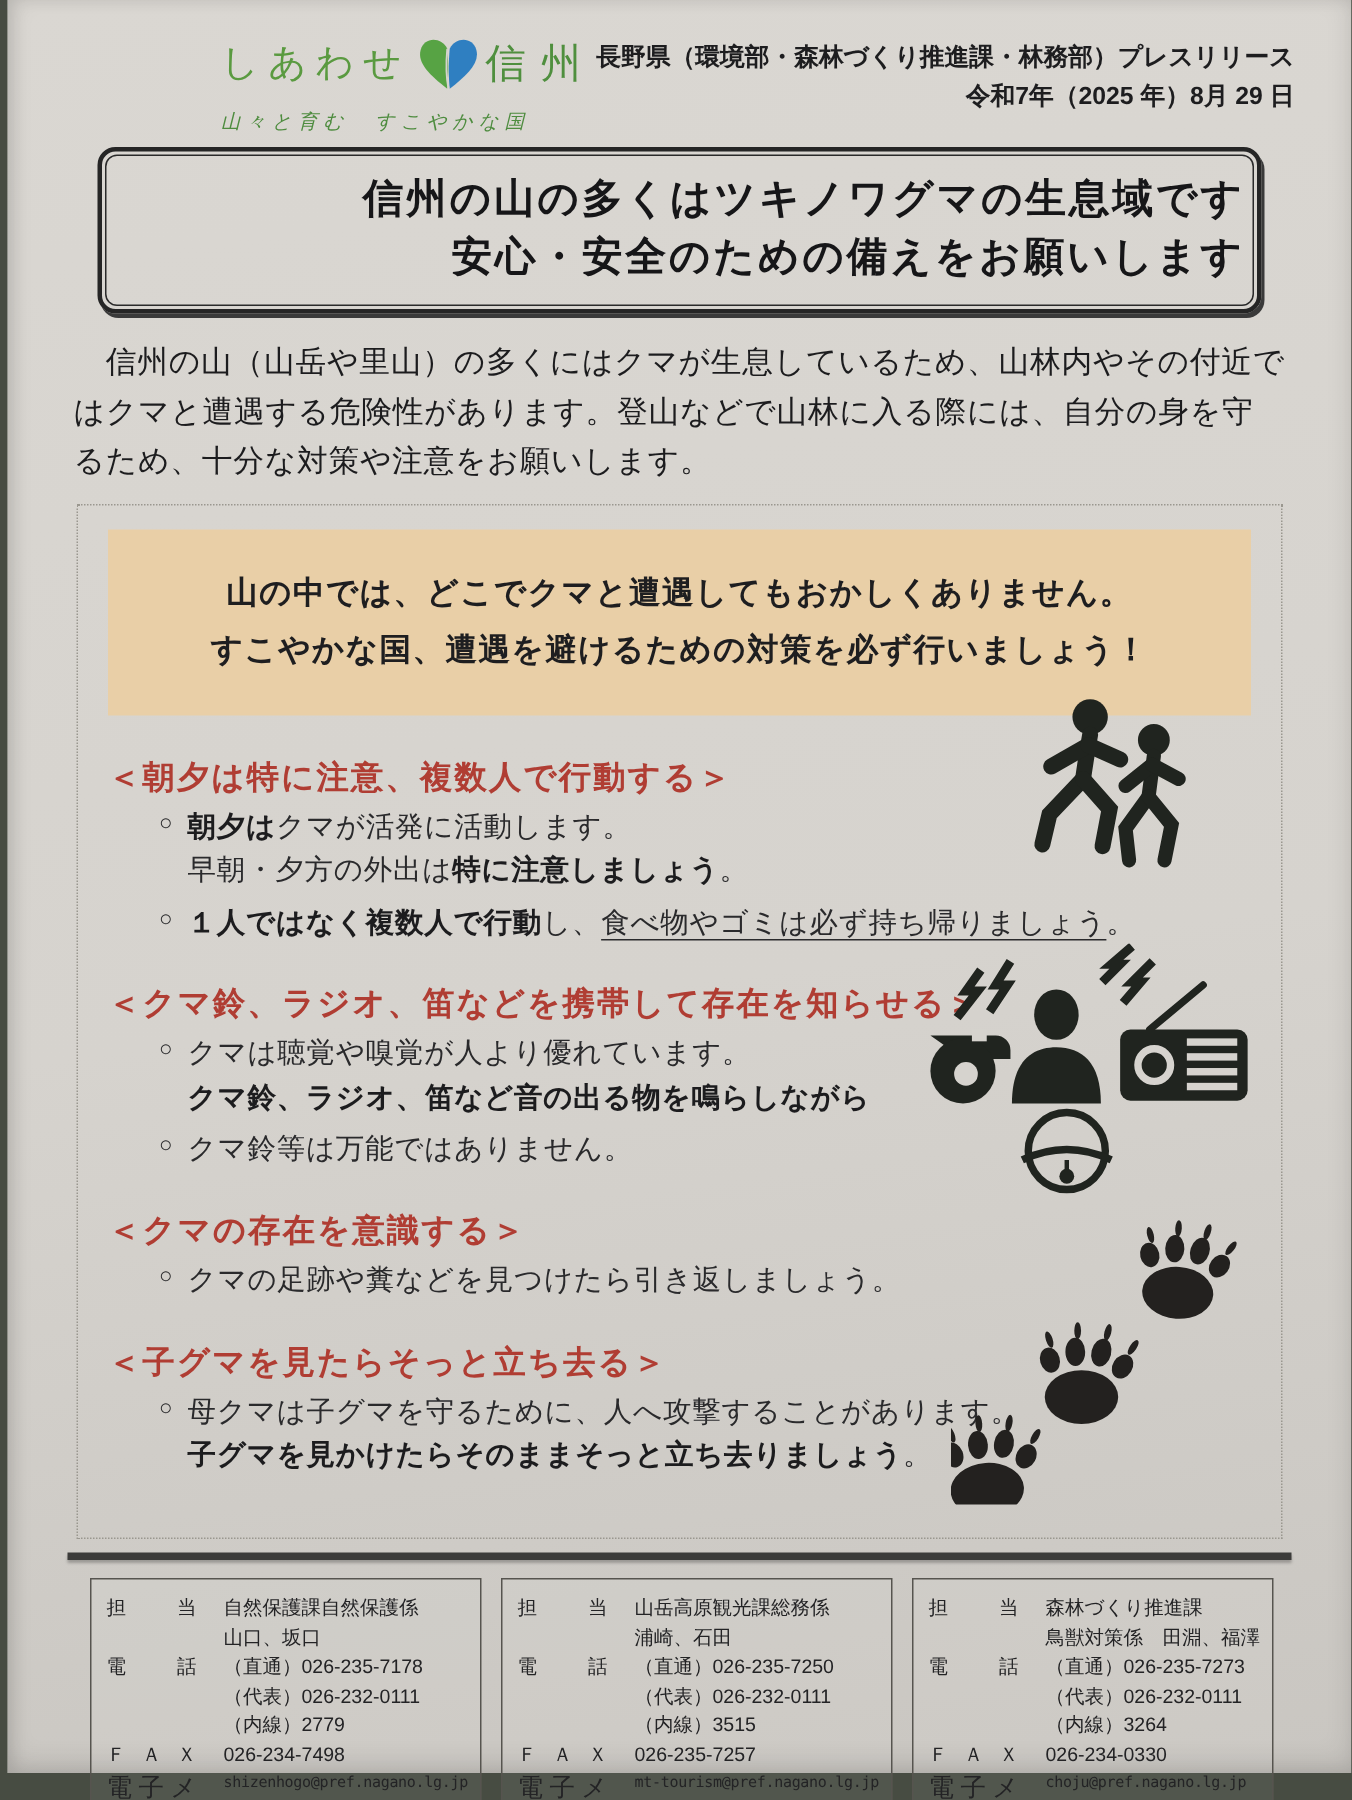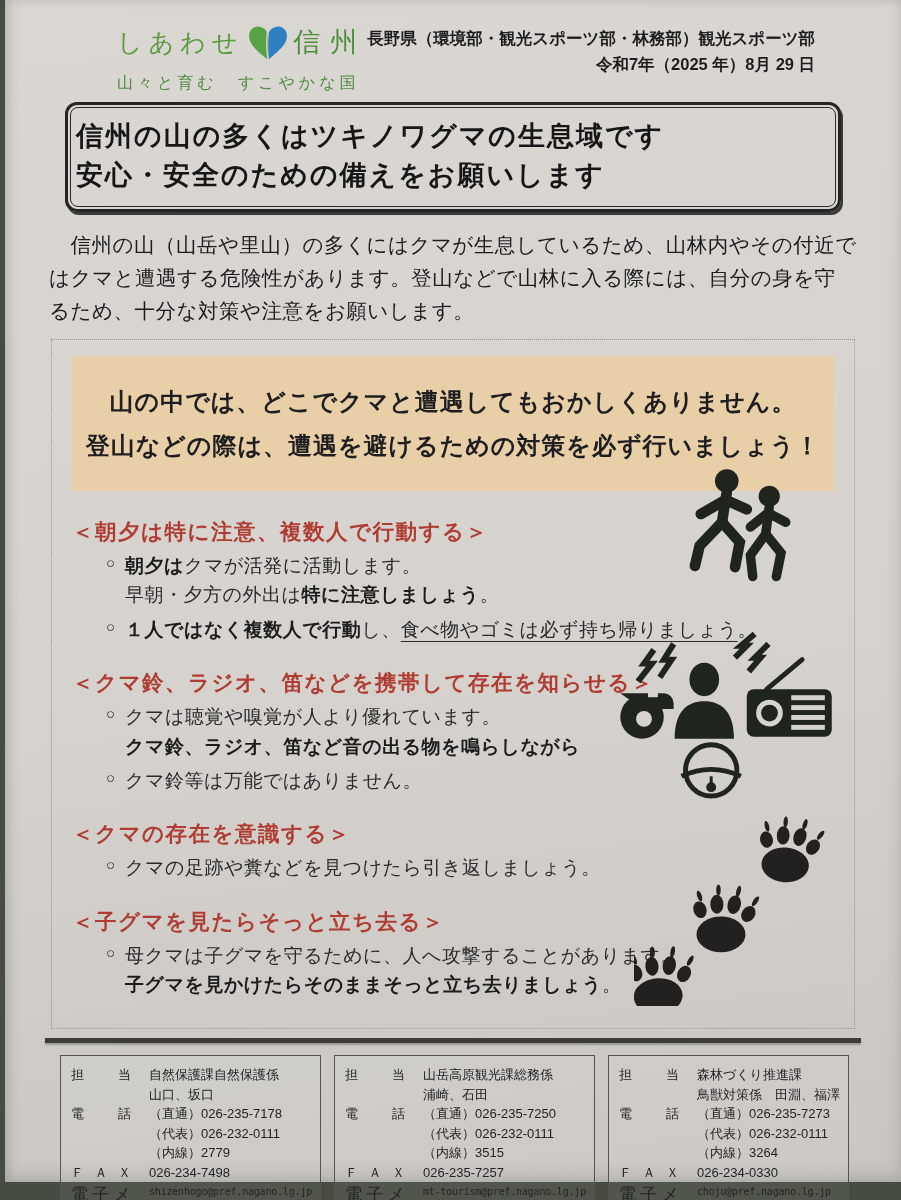--- a/index.html
+++ b/index.html
@@ -9,46 +9,46 @@
     font-family:"Liberation Sans","DejaVu Sans",sans-serif;
     color:#222224;
   }
   .paper{
     position:relative;width:896px;height:1182px;margin-left:5px;
     background:linear-gradient(173deg,#dad7d2 0%,#d6d3ce 55%,#c9c6c1 100%);
     box-shadow:inset 0 -6px 18px rgba(0,0,0,.12), inset 4px 0 10px rgba(0,0,0,.08);
     padding-top:22px;box-sizing:border-box;
   }
   
-  .hdr{display:flex;justify-content:center;align-items:flex-start;margin:0 38px 0 64px;}
+  .hdr{display:flex;justify-content:flex-end;align-items:flex-start;margin:0 38px 0 64px;}
   .logo-block{line-height:1.1;}
   .logo-line{display:flex;align-items:center;gap:4px;}
   .logo-txt1{font-size:25px;color:#5a9a40;letter-spacing:6px;font-weight:500;}
   .logo-txt2{font-size:27px;color:#4f8f3e;letter-spacing:10px;font-weight:500;}
-  .logo-tag{font-size:16px;color:#4e8c3f;letter-spacing:4px;margin-top:10px;}
+  .logo-tag{font-size:13px;color:#4e8c3f;letter-spacing:4px;margin-top:10px;font-style:italic;}
   .press-block{text-align:right;font-weight:bold;font-size:16.5px;line-height:1.55;margin-top:4px;color:#1d1d1f;}
   
   .title-box{
     margin:10px 60px 0;border:3px solid #252525;border-radius:12px;position:relative;
-    padding:12px 8px 14px;text-align:left;
+    padding:12px 8px 14px;text-align:right;
     box-shadow:2px 3px 0 #3a3a3a;
   }
   .title-box::after{content:"";position:absolute;inset:2px;border:1px solid #2a2a2a;border-radius:8px;pointer-events:none;}
   .title-line{font-size:27px;font-weight:bold;letter-spacing:2px;line-height:1.45;color:#161618;}
   
   .intro{margin:16px 44px 0;font-size:20.5px;line-height:1.62;letter-spacing:.5px;text-indent:1.05em;color:#1c1c1e;}
   
   .content-box{
     position:relative;margin:12px 46px 0;height:690px;box-sizing:border-box;
     border:1px dotted #9a978f;padding:16px 20px;
   }
   .highlight-box{
     background:#e9cfa7;padding:24px 6px;text-align:center;
   }
-  .highlight-line{font-size:24px;font-weight:bold;line-height:1.8;letter-spacing:1px;color:#1e1e20;}
+  .highlight-line{font-size:21px;font-weight:bold;line-height:1.8;letter-spacing:1px;color:#1e1e20;}
   
   .section{margin-top:24px;}
   .sections>.section:first-child{margin-top:26px;}
   .sec-heading{font-size:21.5px;font-weight:bold;color:#b03d33;letter-spacing:1.5px;margin-bottom:4px;}
   .bullet{display:flex;gap:10px;padding-left:34px;margin:5px 0;}
   .marker{font-size:15px;padding-top:3px;color:#2a2a2c;flex:none;}
   .bullet-body{font-size:19px;line-height:1.55;letter-spacing:.5px;}
   .seg-n{font-family:"Liberation Serif","DejaVu Serif",serif;color:#2a2a2c;}
   .seg-bu{font-weight:bold;color:#1c1c1e;text-decoration-thickness:1.5px;text-underline-offset:5px;}
   .seg-u{font-family:"Liberation Serif","DejaVu Serif",serif;color:#2a2a2c;text-decoration:underline;text-decoration-thickness:1.2px;text-underline-offset:5px;}
@@ -82,36 +82,36 @@
             <path d="M25 11 C20 1 6 1 3 12 C0 23 11 33 25 44 C26 34 26 21 25 11 Z" fill="#57a344"></path>
             <path d="M27 11 C32 1 46 1 49 12 C52 23 41 33 27 44 C26 34 26 21 27 11 Z" fill="#2f7fc1"></path>
             <path d="M25 11 C24 22 24 34 26 44" stroke="#d6d3ce" stroke-width="1.6" fill="none"></path>
           </svg>
         </span>
         <span class="logo-txt2">信州</span>
       </div>
       <div class="logo-tag">山々と育む　すこやかな国</div>
     </div>
     <div class="press-block">
-      <div>長野県（環境部・観光スポーツ部・林務部）観光スポーツ部</div>
+      <div>長野県（環境部・森林づくり推進課・林務部）プレスリリース</div>
       <div>令和7年（2025 年）8月 29 日</div>
     </div>
   </div>
 
   <div class="title-box">
     <div class="title-line">信州の山の多くはツキノワグマの生息域です</div>
     <div class="title-line">安心・安全のための備えをお願いします</div>
   </div>
 
   <div class="intro">信州の山（山岳や里山）の多くにはクマが生息しているため、山林内やその付近ではクマと遭遇する危険性があります。登山などで山林に入る際には、自分の身を守るため、十分な対策や注意をお願いします。</div>
 
   <div class="content-box">
     <div class="highlight-box">
       <div class="highlight-line">山の中では、どこでクマと遭遇してもおかしくありません。</div>
-      <div class="highlight-line">登山などの際は、遭遇を避けるための対策を必ず行いましょう！</div>
+      <div class="highlight-line">すこやかな国、遭遇を避けるための対策を必ず行いましょう！</div>
     </div>
 
     <div class="sections">
         <div class="section">
           <div class="sec-heading">＜朝夕は特に注意、複数人で行動する＞</div>
           <div class="bullet">
             <span class="marker">○</span>
             <div class="bullet-body">
               <div class="line"><span class="seg-bu">朝夕は</span><span class="seg-n">クマが活発に活動します。</span></div>
               <div class="line"><span class="seg-n">早朝・夕方の外出は</span><span class="seg-bu">特に注意しましょう</span><span class="seg-n">。</span></div>

